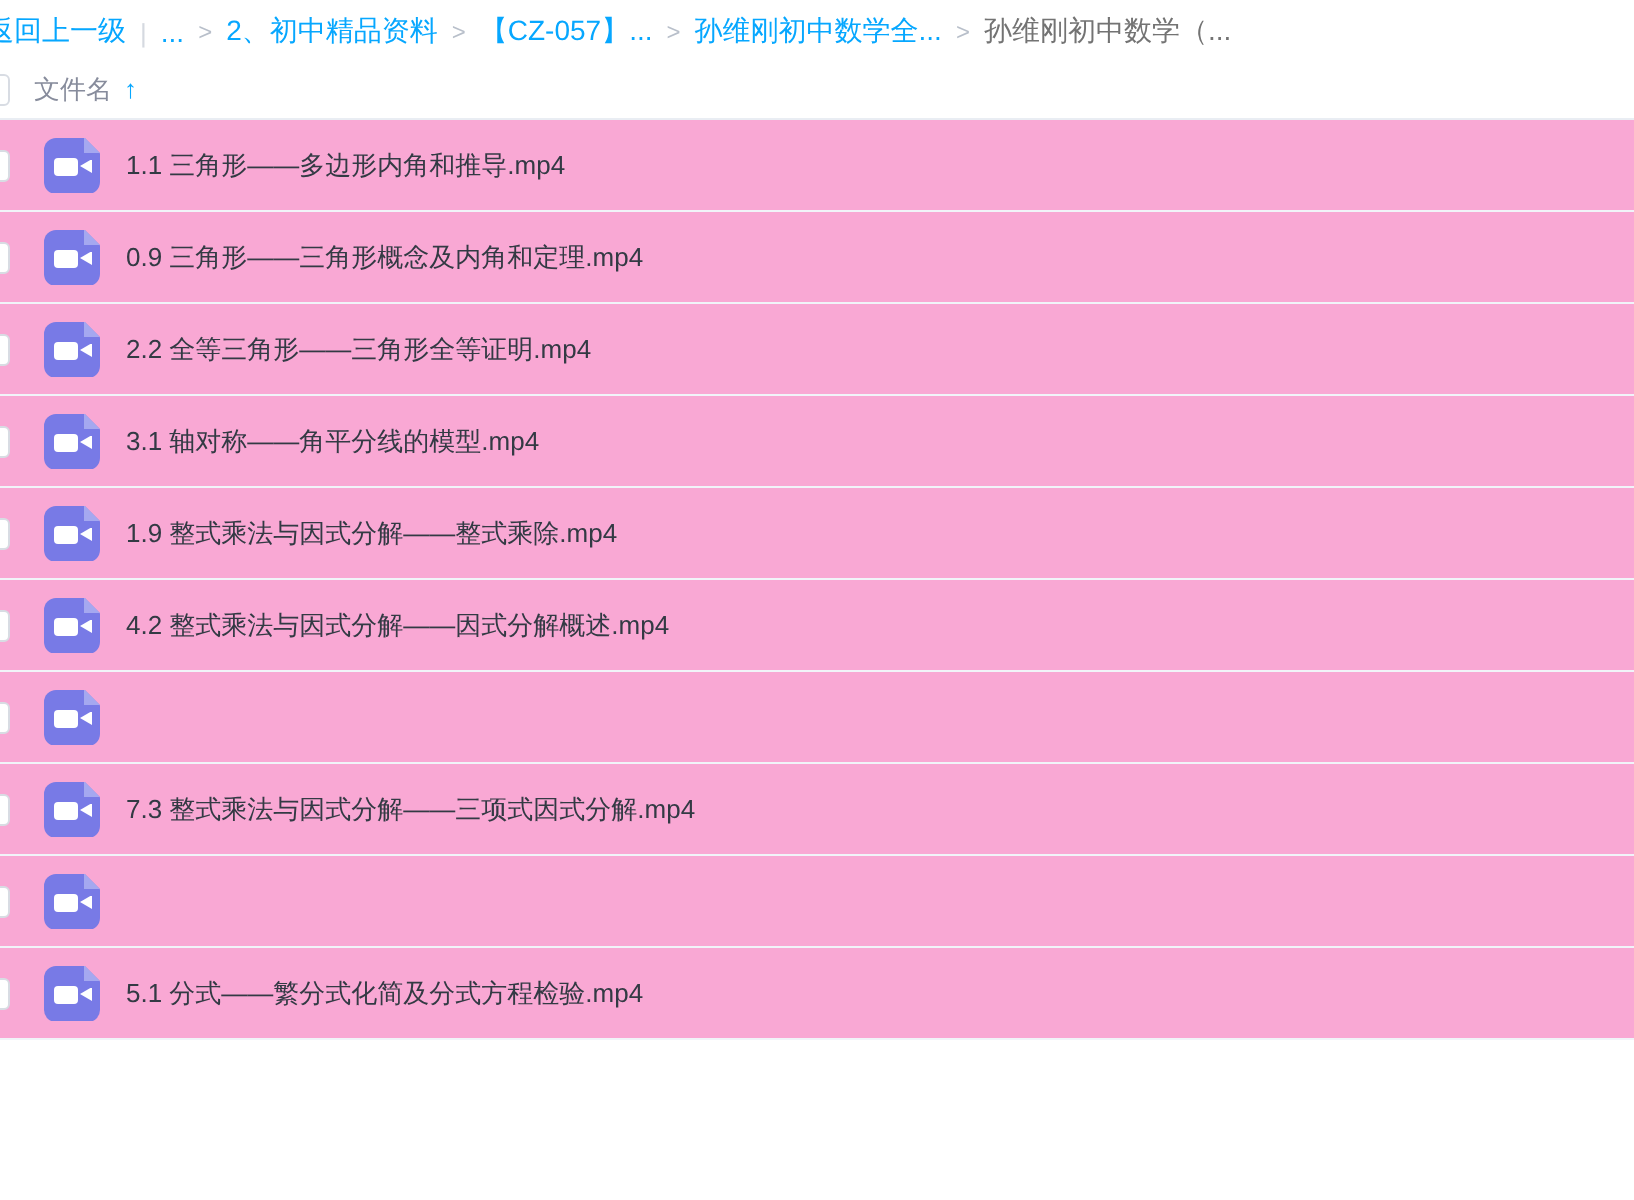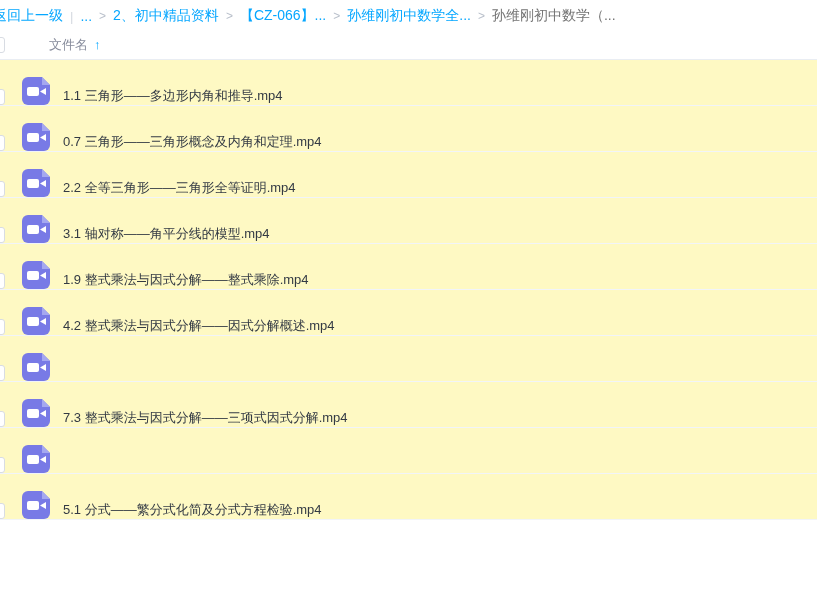--- a/index.html
+++ b/index.html
@@ -20,26 +20,26 @@
   
   .list-header{
     height:29px;display:flex;align-items:center;
     border-bottom:1px solid #e9edf3;
   }
   .checkbox{
     width:16px;height:16px;flex:0 0 16px;background:#fff;
     border:1px solid #d8dce3;border-radius:3px;box-sizing:border-box;
     margin-left:-11px;cursor:pointer;
   }
-  .header-label{color:#878c9c;font-size:13px;margin-left:44px;cursor:pointer;}
+  .header-label{color:#878c9c;font-size:13px;margin-left:12px;cursor:pointer;}
   .sort-arrow{color:#06a7ff;font-weight:700;font-size:13px;margin-left:6px;cursor:pointer;}
   
   .row{
-    height:45px;display:flex;align-items:flex-end;
-    border-bottom:1px solid #f1f4f9;cursor:pointer;background:#fef9c3;
+    height:45px;display:flex;align-items:center;
+    border-bottom:1px solid #f1f4f9;cursor:pointer;background:#f9a8d4;
   }
   .file-icon{
     position:relative;width:28px;height:28px;flex:0 0 28px;
     margin-left:17px;display:inline-block;
   }
   .file-icon .body{
     position:absolute;inset:0;background:#787ae6;border-radius:6px;
     clip-path:polygon(0 0,71% 0,100% 29%,100% 100%,0 100%);
   }
   .file-icon .fold{
@@ -59,21 +59,21 @@
 </head>
 <body>
 
 <div class="breadcrumb">
   <a>返回上一级</a>
   <span class="pipe">|</span>
   <a>...</a>
   <span class="sep">&gt;</span>
   <a>2、初中精品资料</a>
   <span class="sep">&gt;</span>
-  <a>【CZ-066】...</a>
+  <a>【CZ-057】...</a>
   <span class="sep">&gt;</span>
   <a>孙维刚初中数学全...</a>
   <span class="sep">&gt;</span>
   <span class="current">孙维刚初中数学（...</span>
 </div>
 
 <div class="list-header">
   <span class="checkbox"></span>
   <span class="header-label">文件名</span>
   <span class="sort-arrow">↑</span>
@@ -92,21 +92,21 @@
   </div>
 
   <div class="row">
     <span class="checkbox"></span>
     <span class="file-icon">
       <span class="body"></span>
       <span class="fold"></span>
       <span class="cam-body"></span>
       <span class="cam-lens"></span>
     </span>
-    <span class="filename">0.7 三角形——三角形概念及内角和定理.mp4</span>
+    <span class="filename">0.9 三角形——三角形概念及内角和定理.mp4</span>
   </div>
 
 
   <div class="row">
     <span class="checkbox"></span>
     <span class="file-icon">
       <span class="body"></span>
       <span class="fold"></span>
       <span class="cam-body"></span>
       <span class="cam-lens"></span>

